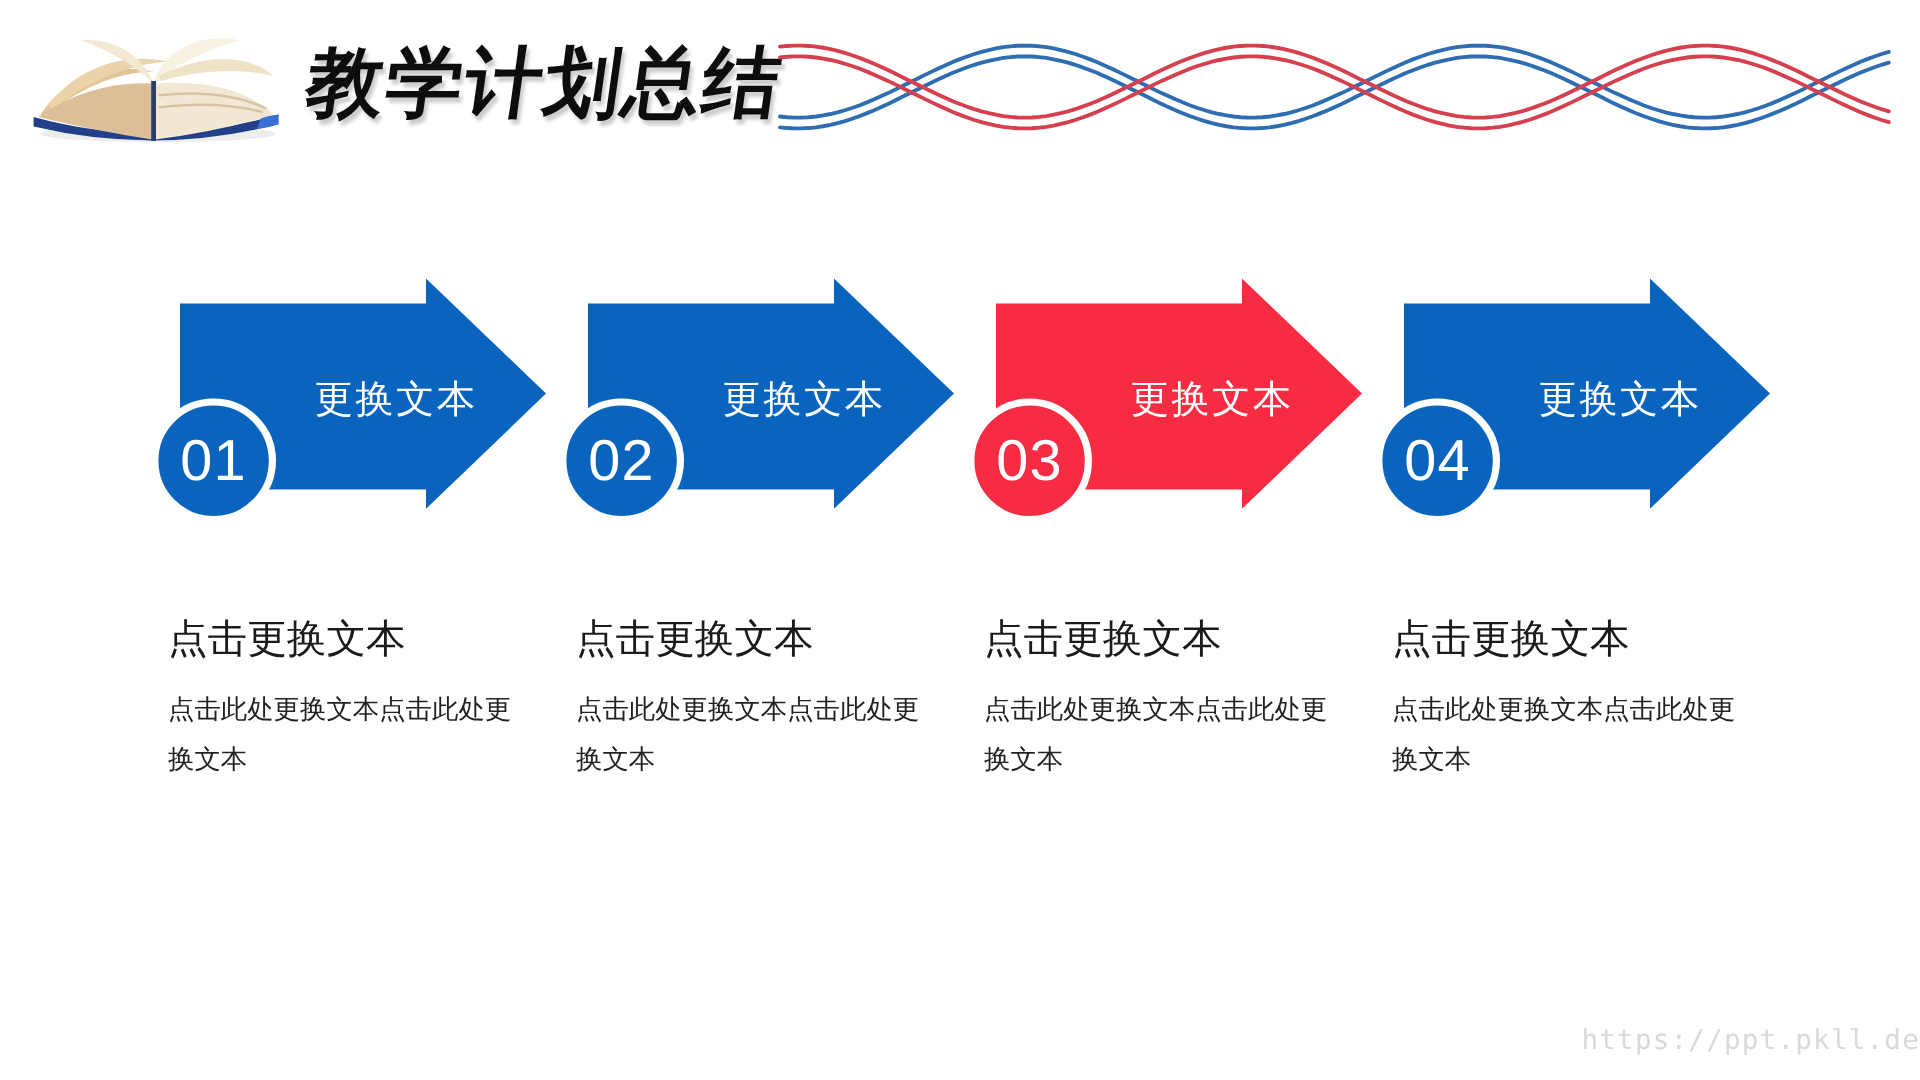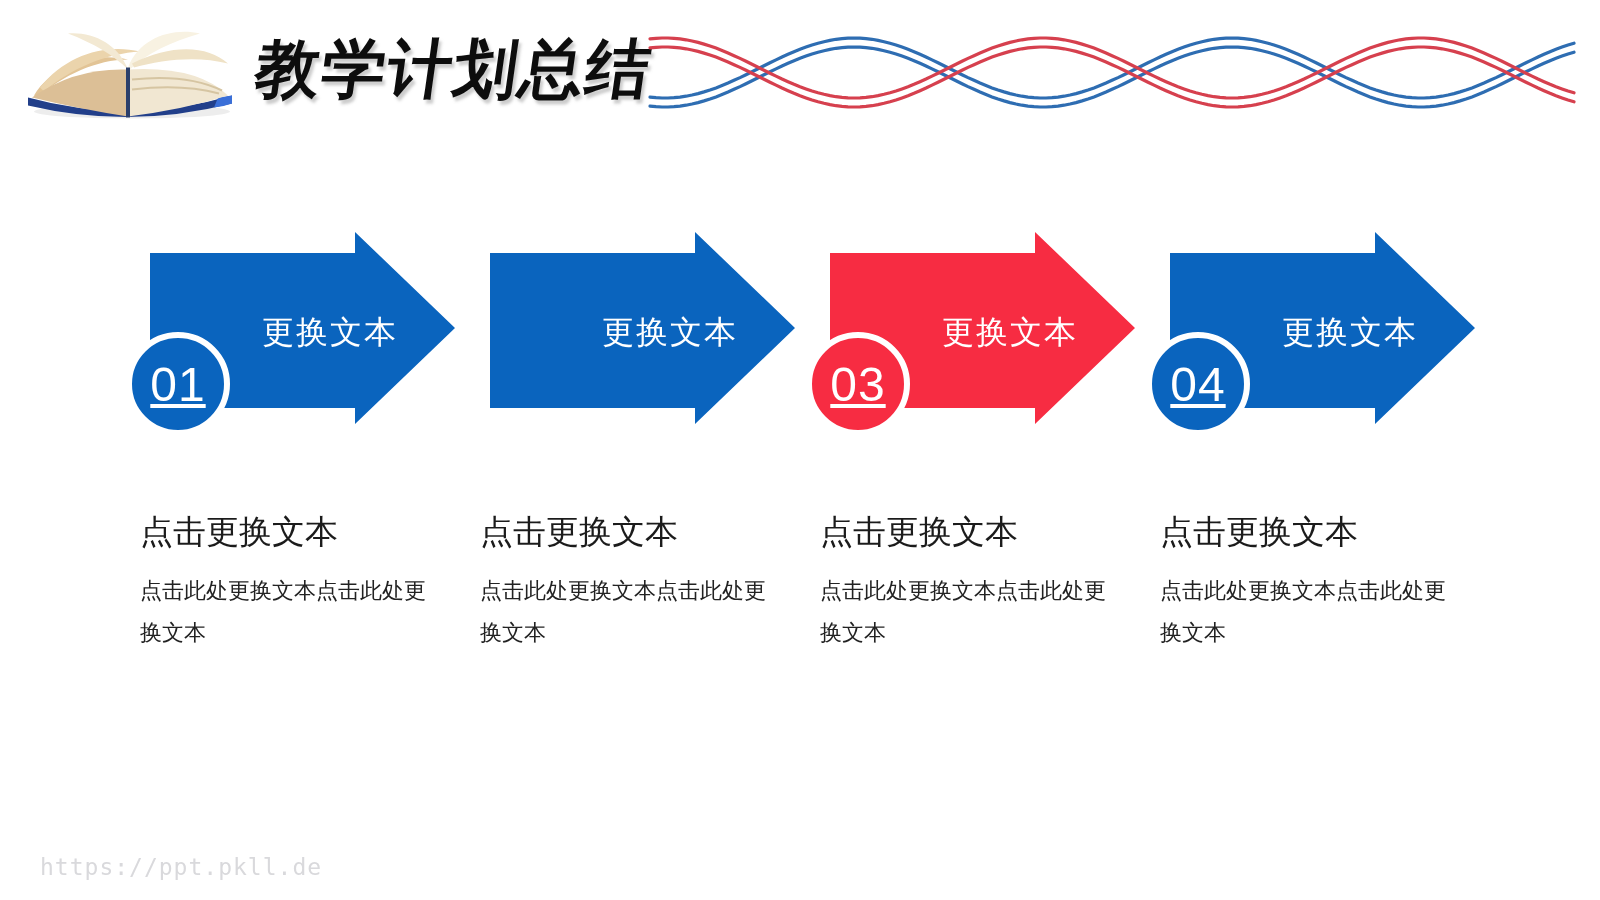--- a/index.html
+++ b/index.html
@@ -31,21 +31,21 @@
   .step { position:absolute; top:230px; width:340px; height:430px; }
   .arrow-svg { position:absolute; left:0; top:0; width:310px; height:200px; }
   .step.blue .arrow-shape { fill:var(--accent-blue); }
   .step.red  .arrow-shape { fill:var(--accent-red); }
 
   .num-circle {
     position:absolute; left:-24px; top:102px;
     width:104px; height:104px;
     border:6px solid #ffffff; border-radius:50%;
     display:flex; align-items:center; justify-content:center;
-    color:#ffffff; font-size:48px; font-weight:400; letter-spacing:1px;text-decoration:underline;
+    color:#ffffff; font-size:48px; font-weight:400; letter-spacing:1px;
   }
   .step.blue .num-circle { background:var(--accent-blue); }
   .step.red  .num-circle { background:var(--accent-red); }
 
   .arrow-label {
     position:absolute; left:92px; top:78px;
     width:176px; height:48px; line-height:48px;
     text-align:center; color:#ffffff;
     font-size:32px; letter-spacing:2px; white-space:nowrap;
   }
@@ -57,21 +57,21 @@
   }
   .step-body {
     position:absolute; left:-10px; top:340px;
     width:302px; font-size:22px; line-height:42px;
     color:var(--body-color);
   }
 
   
   .watermark {
     position:absolute; left:0; right:0; top:854px;
-    text-align:left;
+    text-align:right;
     font-family:"DejaVu Sans Mono", monospace;
     font-size:23px; letter-spacing:1px;
     color:var(--watermark-color);
     margin-left:40px;
   }
 </style>
 </head>
 <body>
 
 <svg class="book-svg" viewBox="0 0 215 105" aria-hidden="true">
@@ -108,20 +108,23 @@
     </div>
   <div class="arrow-label">更换文本</div>
   <div class="step-heading">点击更换文本</div>
   <div class="step-body">点击此处更换文本点击此处更换文本</div>
 </div>
 
 <div class="step blue" style="left:490px">
   <svg class="arrow-svg" viewBox="0 0 310 200">
     <polygon class="arrow-shape" points="0,23 205,23 205,2 305,98 205,194 205,178 0,178"></polygon>
   </svg>
+  <div class="num-circle">
+      <span>02</span>
+    </div>
   <div class="arrow-label">更换文本</div>
   <div class="step-heading">点击更换文本</div>
   <div class="step-body">点击此处更换文本点击此处更换文本</div>
 </div>
 
 <div class="step red" style="left:830px">
   <svg class="arrow-svg" viewBox="0 0 310 200">
     <polygon class="arrow-shape" points="0,23 205,23 205,2 305,98 205,194 205,178 0,178"></polygon>
   </svg>
   <div class="num-circle">

